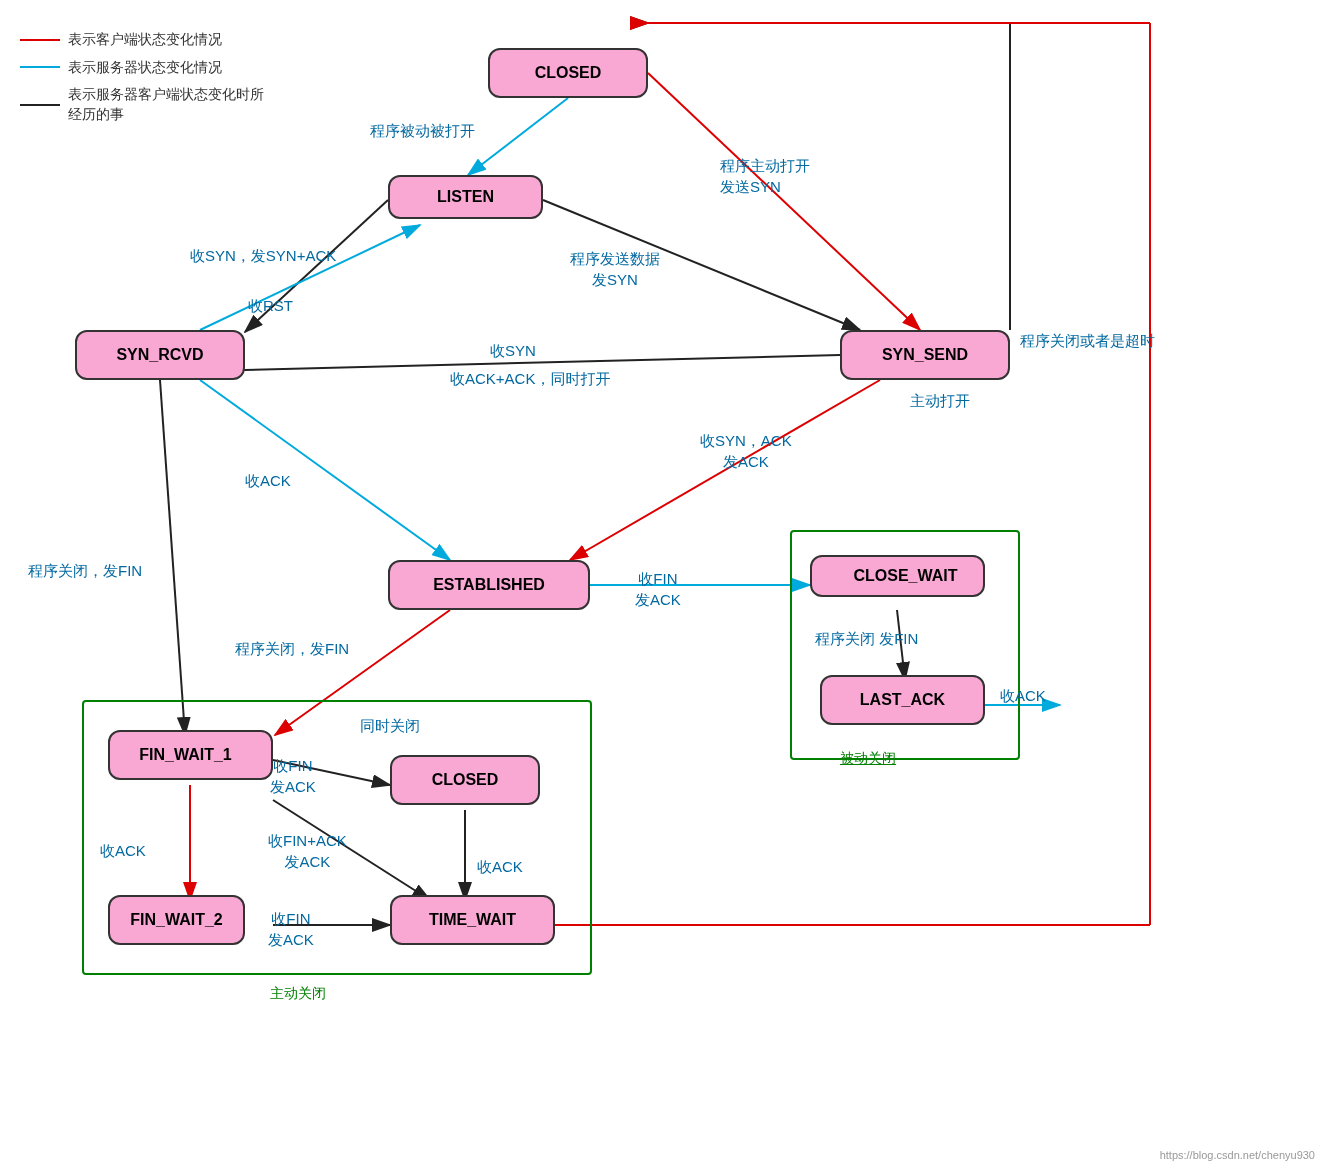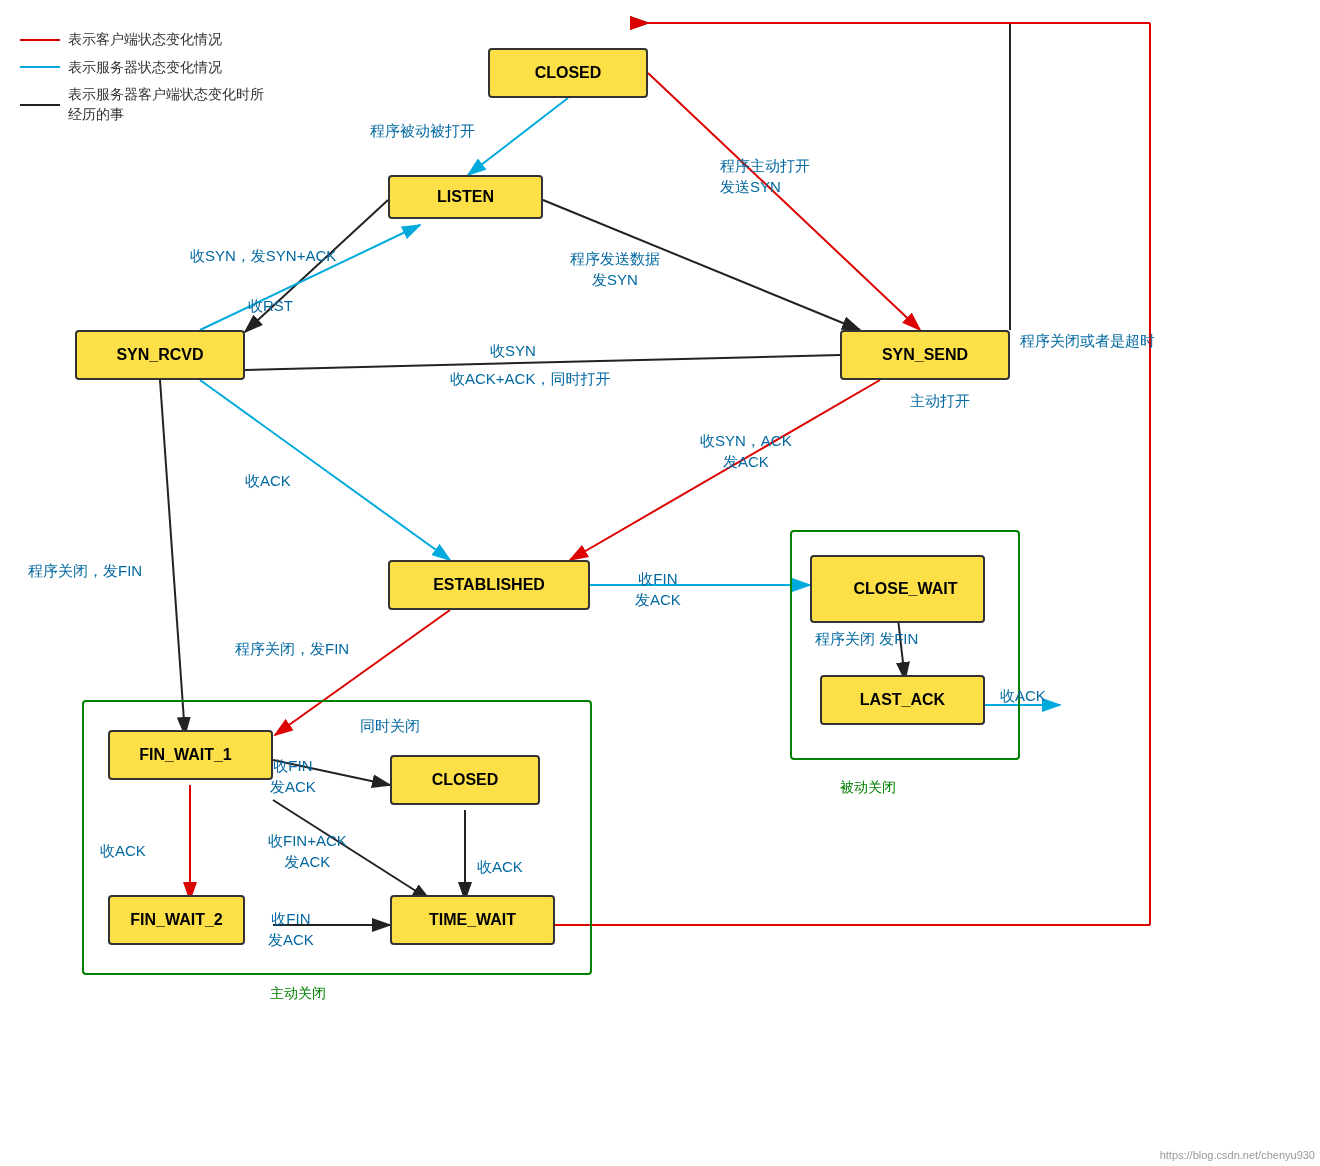--- a/index.html
+++ b/index.html
@@ -36,25 +36,25 @@
     }
     .legend-text {
       font-size: 14px;
       color: #333;
       line-height: 1.4;
     }
     
     .state-box {
       position: absolute;
       border: 2px solid #333;
-      border-radius: 4px;
+      border-radius: 12px;
       padding: 8px 18px;
       font-size: 16px;
       font-weight: bold;
-      background: #fde047;
+      background: #f9a8d4;
       text-align: center;
       white-space: nowrap;
     }
     
     .label {
       position: absolute;
       font-size: 15px;
       color: #0369a1;
       text-align: center;
       line-height: 1.4;
@@ -181,30 +181,30 @@
   </div>
 
   <div class="state-box" style="left:840px;top:330px;width:170px;height:50px;display:flex;align-items:center;justify-content:center;">
     <span>SYN_SEND</span>
   </div>
 
   <div class="state-box" style="left:388px;top:560px;width:202px;height:50px;display:flex;align-items:center;justify-content:center;">
     <span>ESTABLISHED</span>
   </div>
 
-  <div class="state-box" style="left:810px;top:555px;width:175px;height:68px;display:flex;align-items:center;justify-content:center;padding-left:34px;">
+  <div class="state-box" style="left:810px;top:555px;width:175px;height:42px;display:flex;align-items:center;justify-content:center;padding-left:34px;">
     <span>CLOSE_WAIT</span>
   </div>
 
   <div class="state-box" style="left:820px;top:675px;width:165px;height:50px;display:flex;align-items:center;justify-content:center;">
     <span>LAST_ACK</span>
   </div>
 
   <div class="section-box" style="left:790px;top:530px;width:230px;height:230px;"></div>
-  <div class="section-label" style="left:840px;top:779px;">被动关闭</div>
+  <div class="section-label" style="left:840px;top:750px;text-decoration:underline;">被动关闭</div>
 
   <div class="state-box" style="left:108px;top:730px;width:165px;height:50px;display:flex;align-items:center;justify-content:center;padding-left:8px;">
     <span>FIN_WAIT_1</span>
   </div>
 
   <div class="state-box" style="left:390px;top:755px;width:150px;height:50px;display:flex;align-items:center;justify-content:center;">
     <span>CLOSED</span>
   </div>
 
   <div class="state-box" style="left:108px;top:895px;width:137px;height:50px;display:flex;align-items:center;justify-content:center;">

